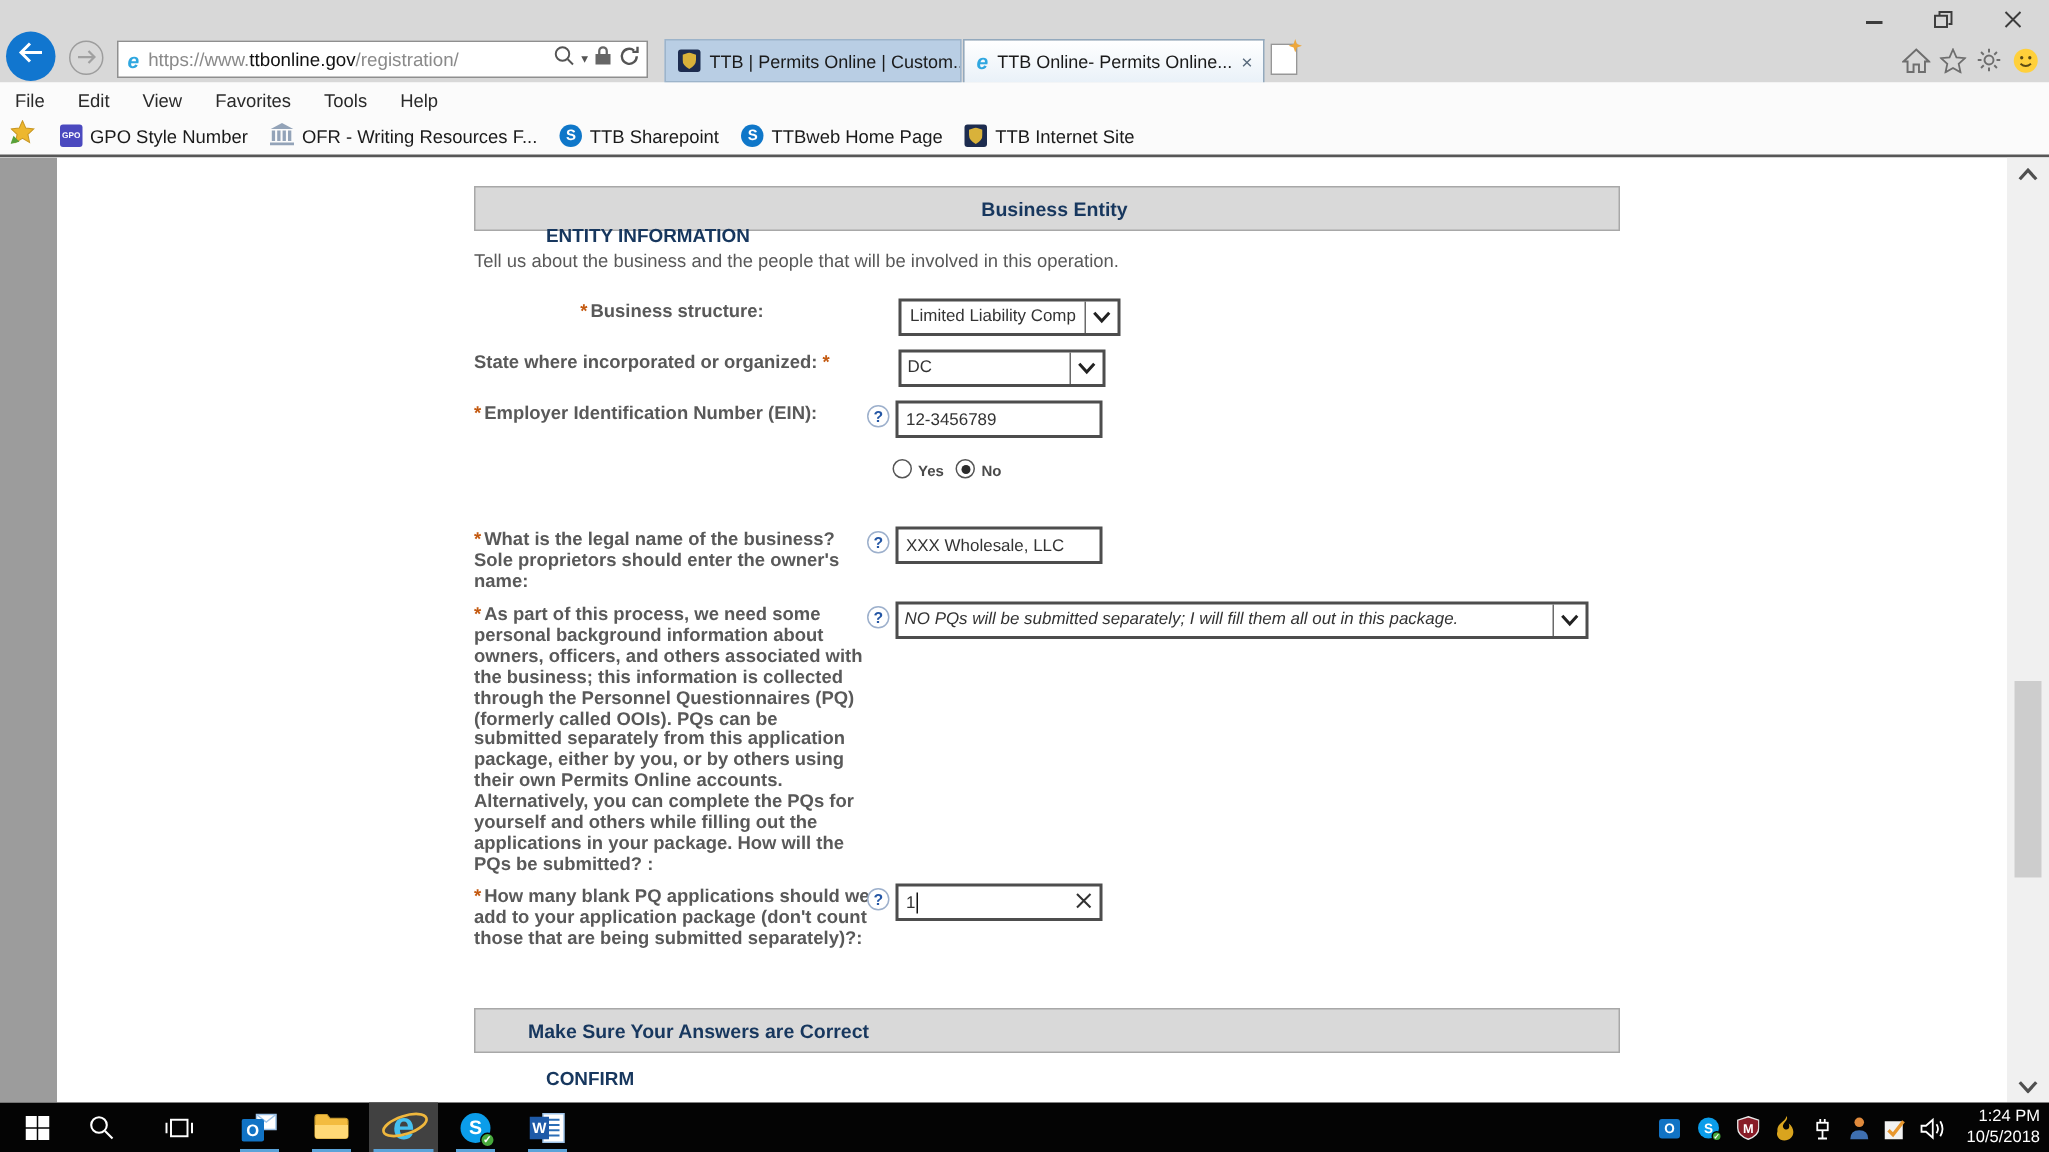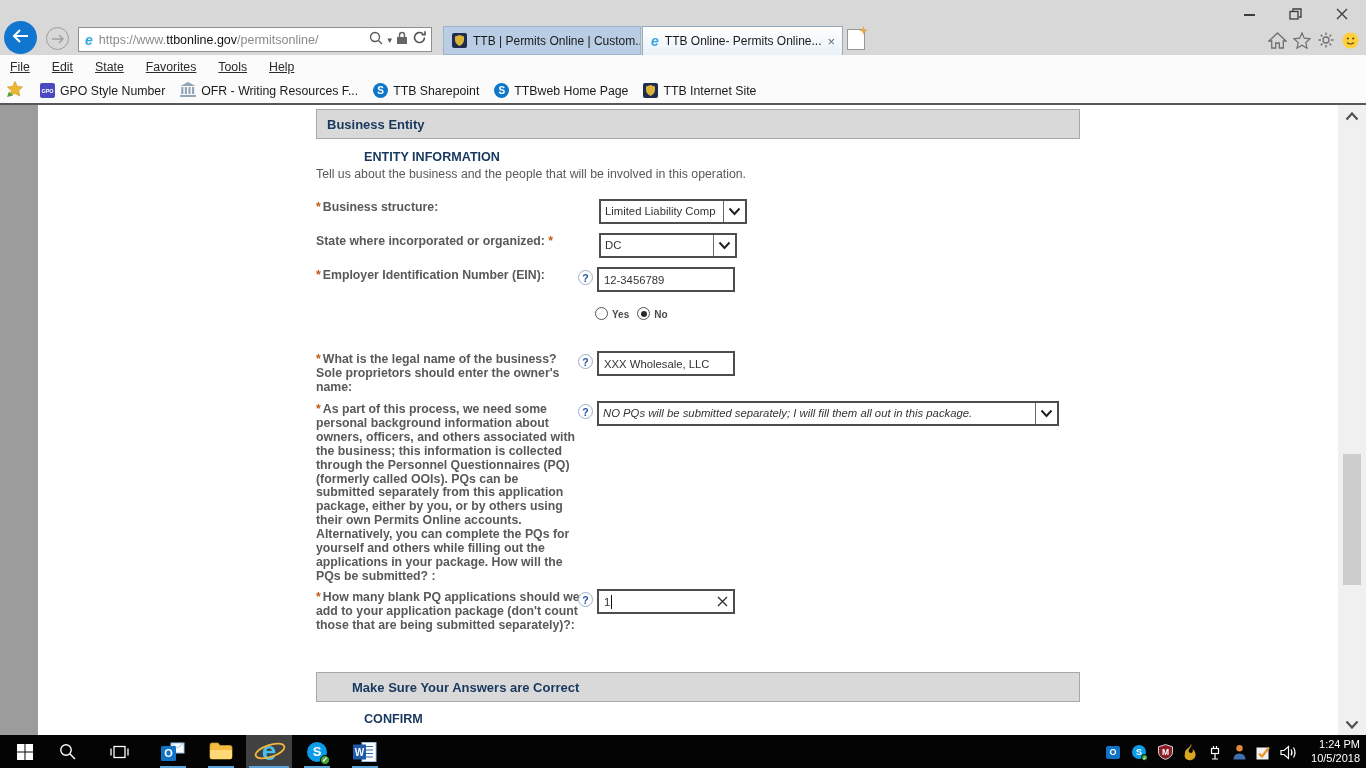--- a/index.html
+++ b/index.html
@@ -21,21 +21,21 @@
   .tab-active { left:642px; width:201px; background:linear-gradient(#ffffff,#e9f1f8); border:1px solid #93a9bd; border-bottom:none; }
   .tab-close { margin-left:auto; font-size:13px; color:#5a6b7d; line-height:1; }
   .ttb-shield { width:15px; height:15px; background:#1d2c4f; border-radius:2px; display:flex; align-items:center; justify-content:center; flex:none; }
   .newtab { position:absolute; left:847px; top:29px; width:18px; height:21px; background:#fff; border:1px solid #979797; }
   .newtab svg { position:absolute; right:-4px; top:-4px; }
   .win-btn { position:absolute; top:4px; width:32px; height:21px; display:flex; align-items:center; justify-content:center; color:#3c3c3c; }
   .chrome-icon { position:absolute; top:30px; width:22px; height:20px; display:flex; align-items:center; justify-content:center; }
 
   
   .menubar { position:absolute; top:55px; left:0; width:1366px; height:23px; background:#fbfbfb; display:flex; align-items:center; padding-left:10px; }
-  .menu-item { font-size:12.3px; color:#2a2a2a; padding:0 9px 0 0; margin-right:13px;text-decoration:underline; }
+  .menu-item { font-size:12.3px; color:#2a2a2a; padding:0 9px 0 0; margin-right:13px; }
   .favbar { position:absolute; top:78px; left:0; width:1366px; height:25px; background:#fbfbfb; display:flex; align-items:center; padding-left:7px; gap:15px; }
   .fav-item { display:flex; align-items:center; gap:5px; font-size:12.3px; color:#1a1a1a; white-space:nowrap; }
   .chrome-edge { position:absolute; top:103px; left:0; width:1366px; height:2px; background:#575757; }
 
   
   .content { position:absolute; top:105px; left:0; width:1366px; height:630px; background:#fff; overflow:hidden; }
   .left-strip { position:absolute; left:0; top:0; width:38px; height:630px; background:#9c9c9c; }
   .sec-bar { position:absolute; left:316px; width:764px; height:30px; background:#d9d9d9; border:1px solid #a8a8a8; display:flex; align-items:center; padding-left:10px; font-size:13px; font-weight:bold; color:#17375e; }
   .h-navy { position:absolute; left:316px; font-size:12.6px; font-weight:bold; color:#17375e;padding-left:48px; }
   .intro { position:absolute; left:316px; font-size:12.3px; color:#595959; }
@@ -81,21 +81,21 @@
           </svg></span>
     </div>
     <div class="fwd-btn">
       <span><svg width="13" height="10">
             <path d="M8 1 L12 5 L8 9 M1 5 H12" stroke="#a0a0a0" stroke-width="1.5" fill="none"></path>
           </svg></span>
     </div>
 
     <div class="addrbar">
       <span class="favicon-e">e</span>
-      <span class="url"><span class="dim">https://www.</span><span class="dom">ttbonline.gov</span><span class="dim">/permitsonline/</span></span>
+      <span class="url"><span class="dim">https://www.</span><span class="dom">ttbonline.gov</span><span class="dim">/registration/</span></span>
       <span class="addr-icons">
         <span><svg width="14" height="14">
               <circle cx="6" cy="6" r="4.5" fill="none" stroke="#555" stroke-width="1.3"></circle>
               <line x1="9.5" y1="9.5" x2="13" y2="13" stroke="#555" stroke-width="1.3"></line>
             </svg></span>
         <span class="caret">▾</span>
         <span><svg width="12" height="14">
               <rect x="1" y="6" width="10" height="7" fill="#666"></rect>
               <path d="M3.5 6 V4 a2.5 2.5 0 0 1 5 0 V6" fill="none" stroke="#666" stroke-width="1.5"></path>
             </svg></span>
@@ -164,21 +164,21 @@
           <circle cx="5.8" cy="6.5" r="1.1" fill="#5b4a14"></circle>
           <circle cx="11.2" cy="6.5" r="1.1" fill="#5b4a14"></circle>
           <path d="M5 10.5 Q8.5 13.5 12 10.5" stroke="#5b4a14" stroke-width="1.2" fill="none"></path>
         </svg>
       </div>
   </div>
 
   <div class="menubar">
     <span class="menu-item">File</span>
     <span class="menu-item">Edit</span>
-    <span class="menu-item">State</span>
+    <span class="menu-item">View</span>
     <span class="menu-item">Favorites</span>
     <span class="menu-item">Tools</span>
     <span class="menu-item">Help</span>
   </div>
 
   <div class="favbar">
     <span><svg width="18" height="16">
           <path d="M8 0.5 L10.2 5.4 L15.5 6 L11.6 9.6 L12.7 14.9 L8 12.2 L3.3 14.9 L4.4 9.6 L0.5 6 L5.8 5.4 Z" fill="#edb72e" stroke="#c99722" stroke-width="0.7"></path>
           <path d="M0 16 L6 14.5 L2 10.5 Z" fill="#58a13a"></path>
         </svg></span>
@@ -213,27 +213,27 @@
         </span>
       <span>TTB Internet Site</span>
     </span>
   </div>
 
   <div class="chrome-edge"></div>
 
   <div class="content">
     <div class="left-strip"></div>
 
-    <div class="sec-bar" style="top:4px;">
+    <div class="sec-bar" style="top:19px;justify-content:center;">
         <span>Business Entity</span>
       </div>
     <div class="h-navy" style="top:45px;">ENTITY INFORMATION</div>
     <div class="intro" style="top:62px;">Tell us about the business and the people that will be involved in this operation.</div>
 
-    <div class="frow" style="top:96px; height:30px;">
+    <div class="frow" style="top:96px; height:30px;text-align:center;">
       <div class="flabel"><span class="req">*</span><span>Business structure:</span></div>
       <div class="ie-select" style="left:283px; width:148px;">
         <span class="sel-text">Limited Liability Comp</span>
         <span class="sel-arrow">
             <svg width="13" height="9">
               <path d="M1.5 1.5 L6.5 7 L11.5 1.5" fill="none" stroke="#222" stroke-width="2"></path>
             </svg>
           </span>
       </div>
     </div>

